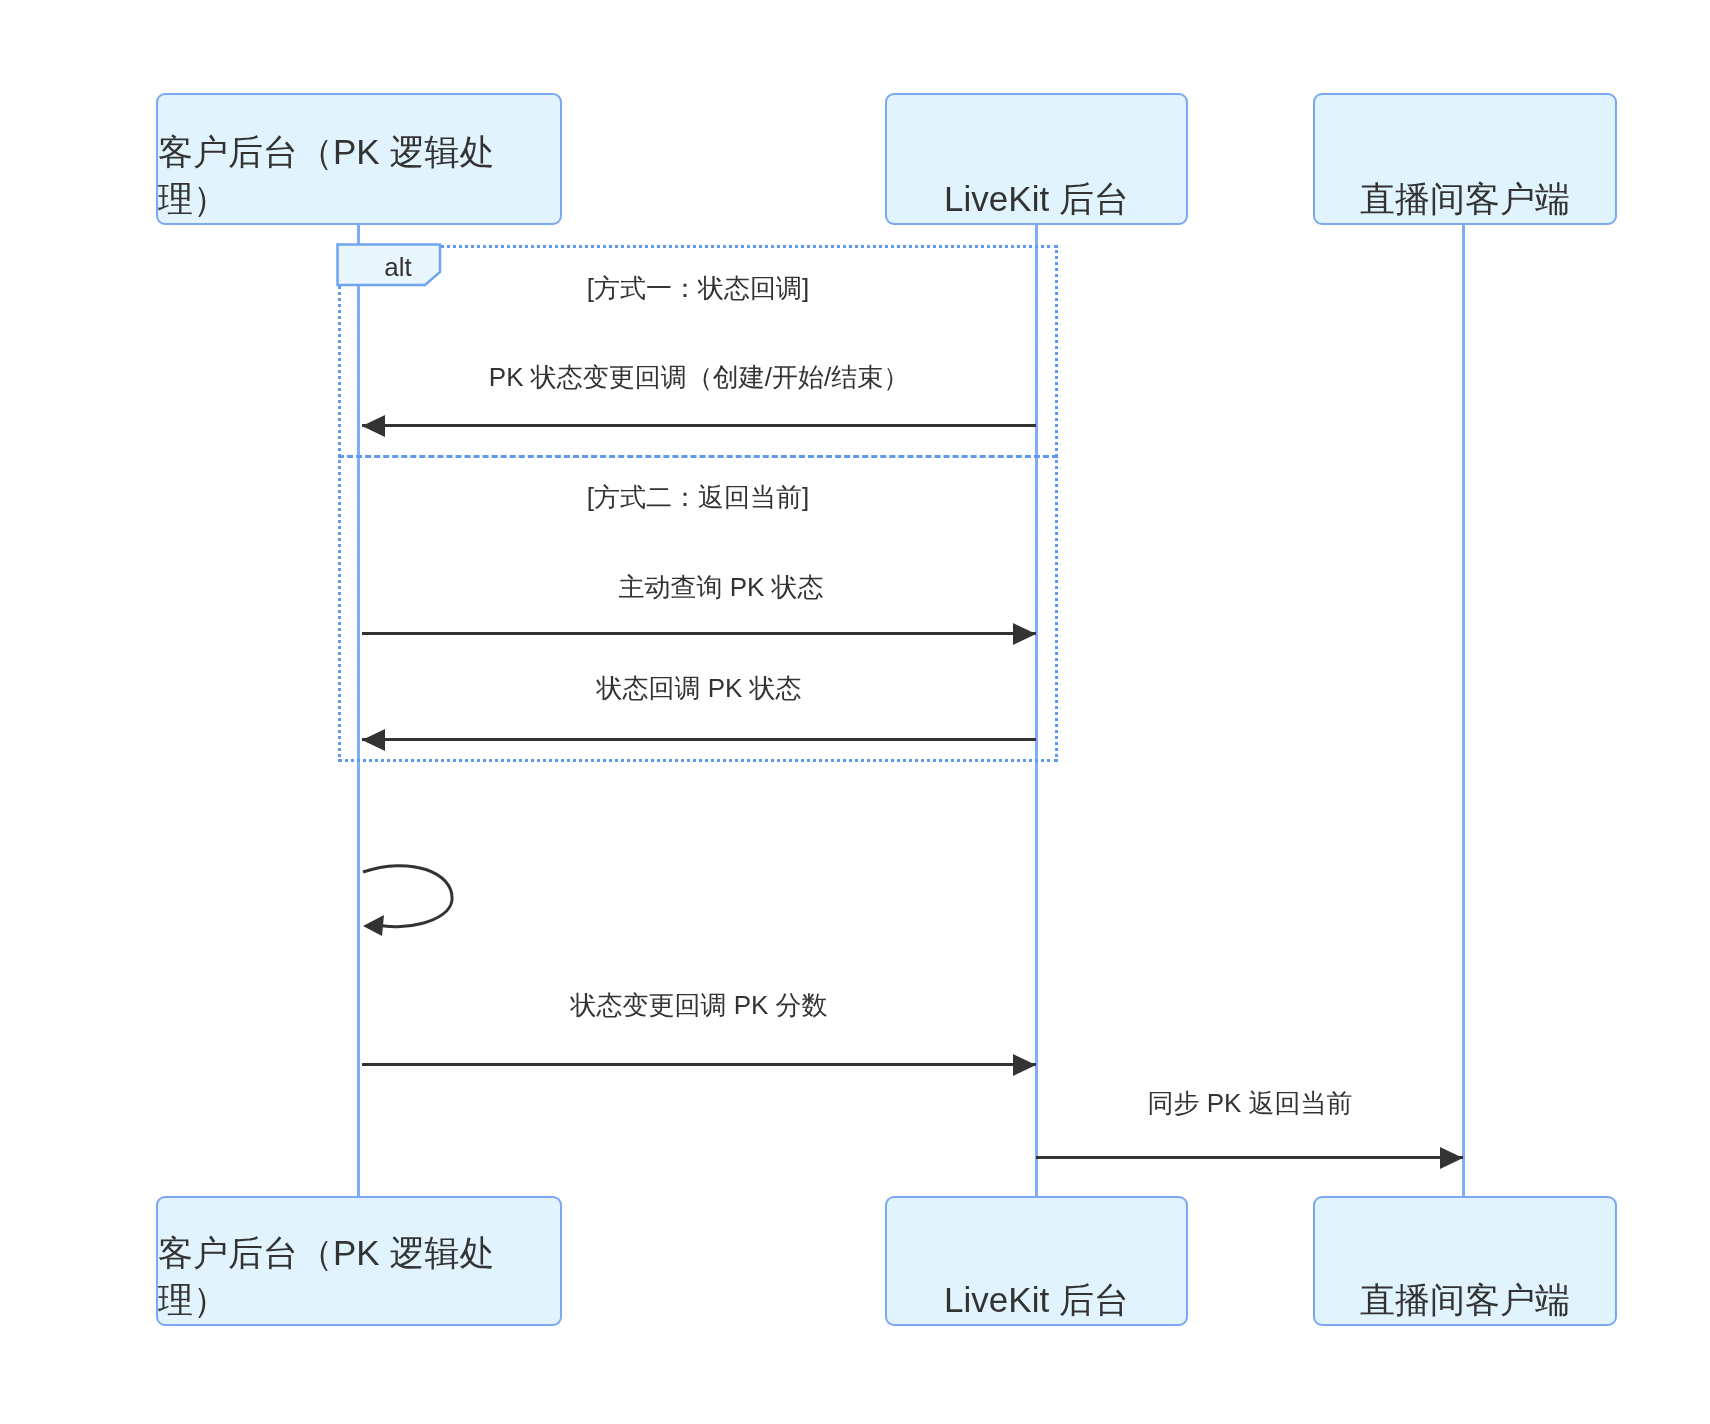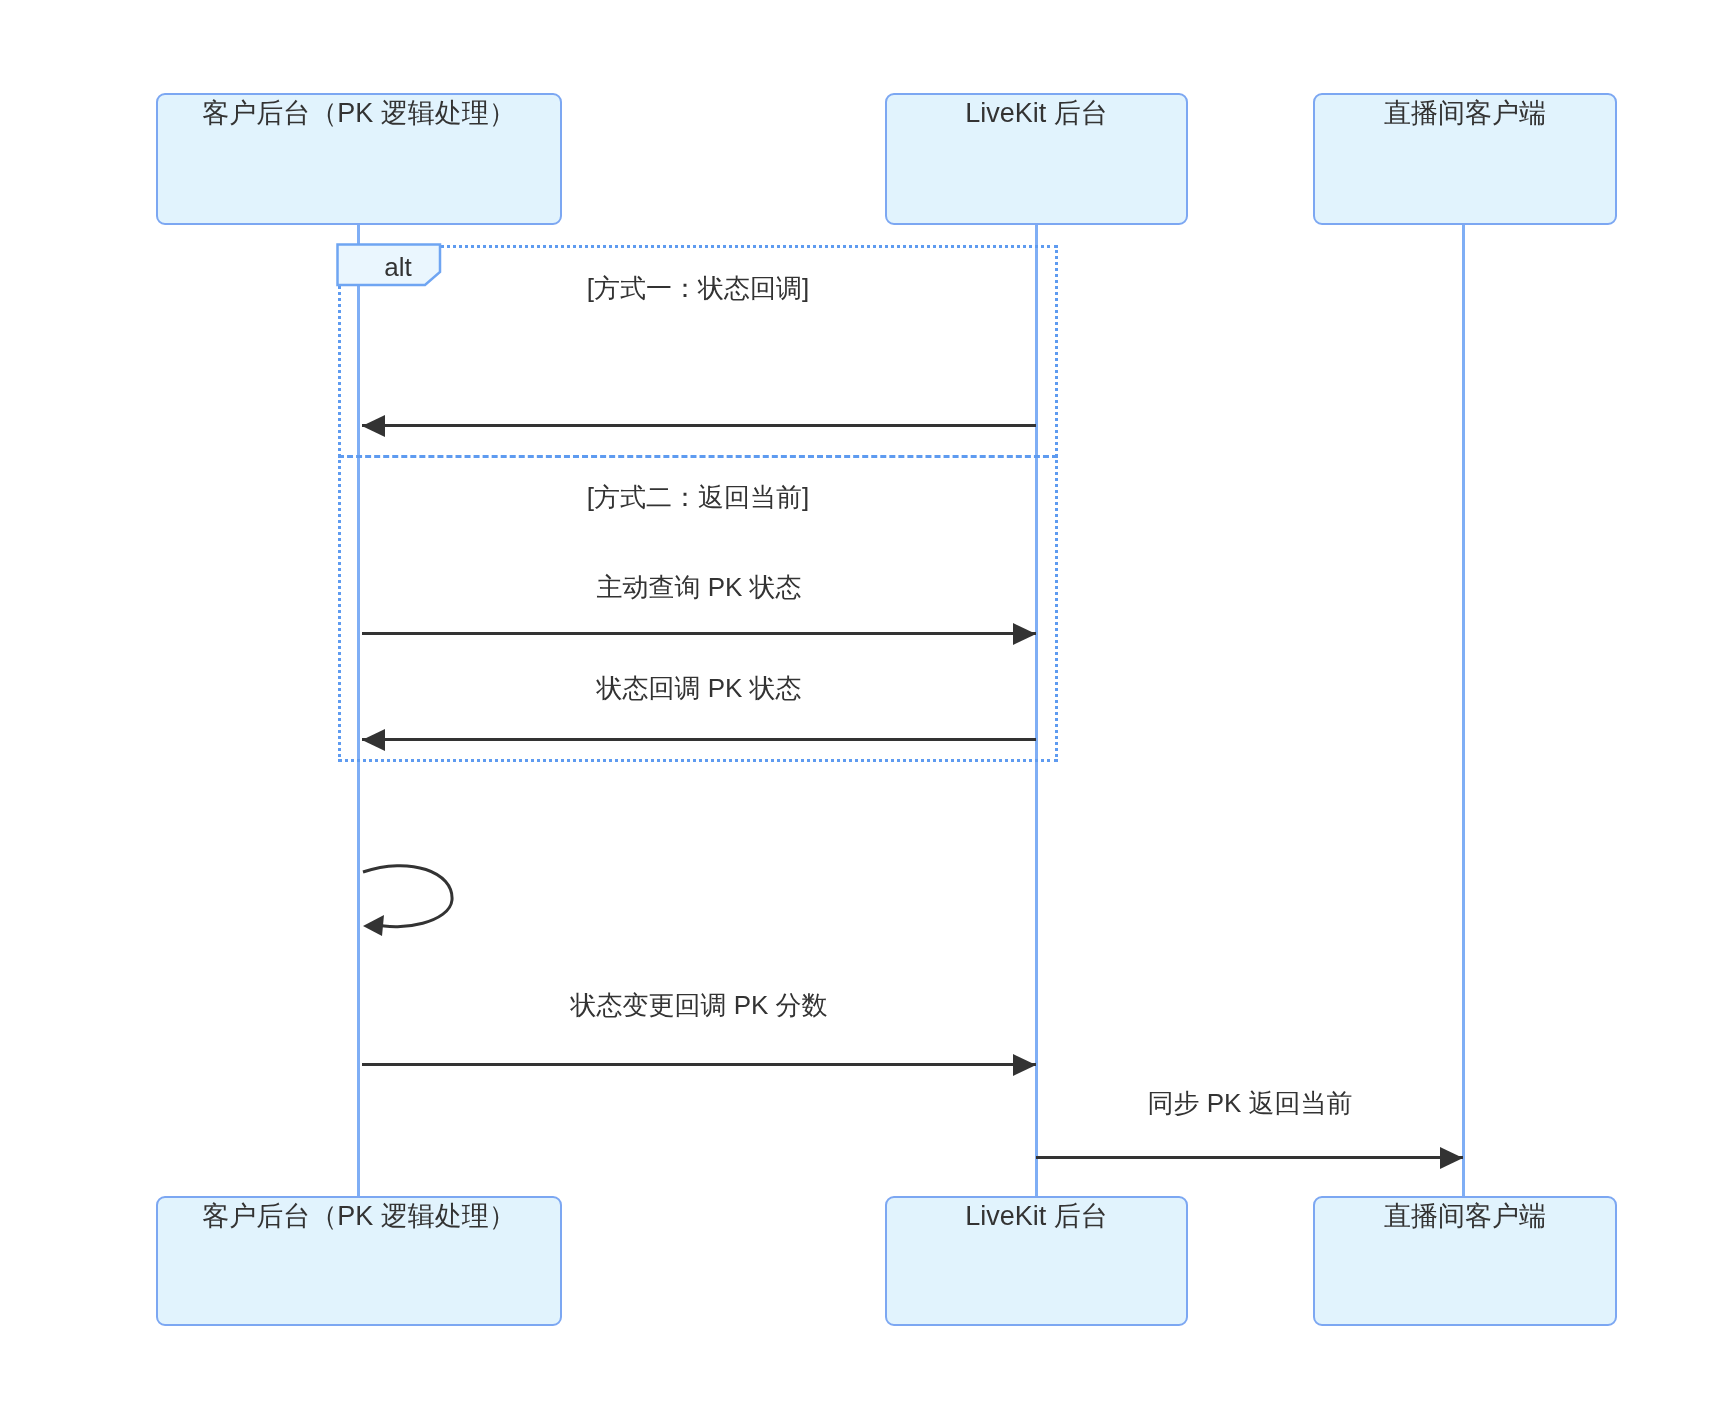--- a/index.html
+++ b/index.html
@@ -20,23 +20,23 @@
     color:var(--text);
     overflow:hidden;
   }
   .actor{
     position:absolute;
     height:132px;
     background:var(--actor-fill);
     border:2px solid var(--actor-border);
     border-radius:9px;
     display:flex;
-    align-items:flex-start;
+    align-items:flex-end;
     justify-content:center;
-    font-size:27px;
+    font-size:35px;
     color:var(--text);
     box-sizing:border-box;
     z-index:4;
   }
   .lifeline{
     position:absolute;
     width:3px;
     top:225px;
     height:972px;
     background:var(--lifeline);
@@ -121,26 +121,27 @@
   <div class="alt-frame"></div>
   <div class="alt-divider"></div>
   <svg class="alt-tab" width="106" height="44">
     <path d="M1.5 1.5 H104 V29 L89 42 H1.5 Z" fill="#eaf6fe" stroke="#6fa5f2" stroke-width="2.5"></path>
   </svg>
   <div class="alt-tab-text">alt</div>
 
   <div class="label" style="left:698px;top:272px">[方式一：状态回调]</div>
   <div class="label" style="left:698px;top:481px">[方式二：返回当前]</div>
 
+  <div class="label" style="left:699px;top:361px">PK 状态变更回调（创建/开始/结束）</div>
   <div class="arrow" style="left:362px;top:415px;width:674px">
     <div class="shaft"></div>
     <div class="head head-left"></div>
   </div>
 
-  <div class="label" style="left:699px;top:571px">主动查询 PK 状态</div>
+  <div class="label" style="left:721px;top:571px">主动查询 PK 状态</div>
   <div class="arrow" style="left:362px;top:623px;width:674px">
     <div class="shaft"></div>
     <div class="head head-right"></div>
   </div>
 
   <div class="label" style="left:699px;top:672px">状态回调 PK 状态</div>
   <div class="arrow" style="left:362px;top:729px;width:674px">
     <div class="shaft"></div>
     <div class="head head-left"></div>
   </div>

